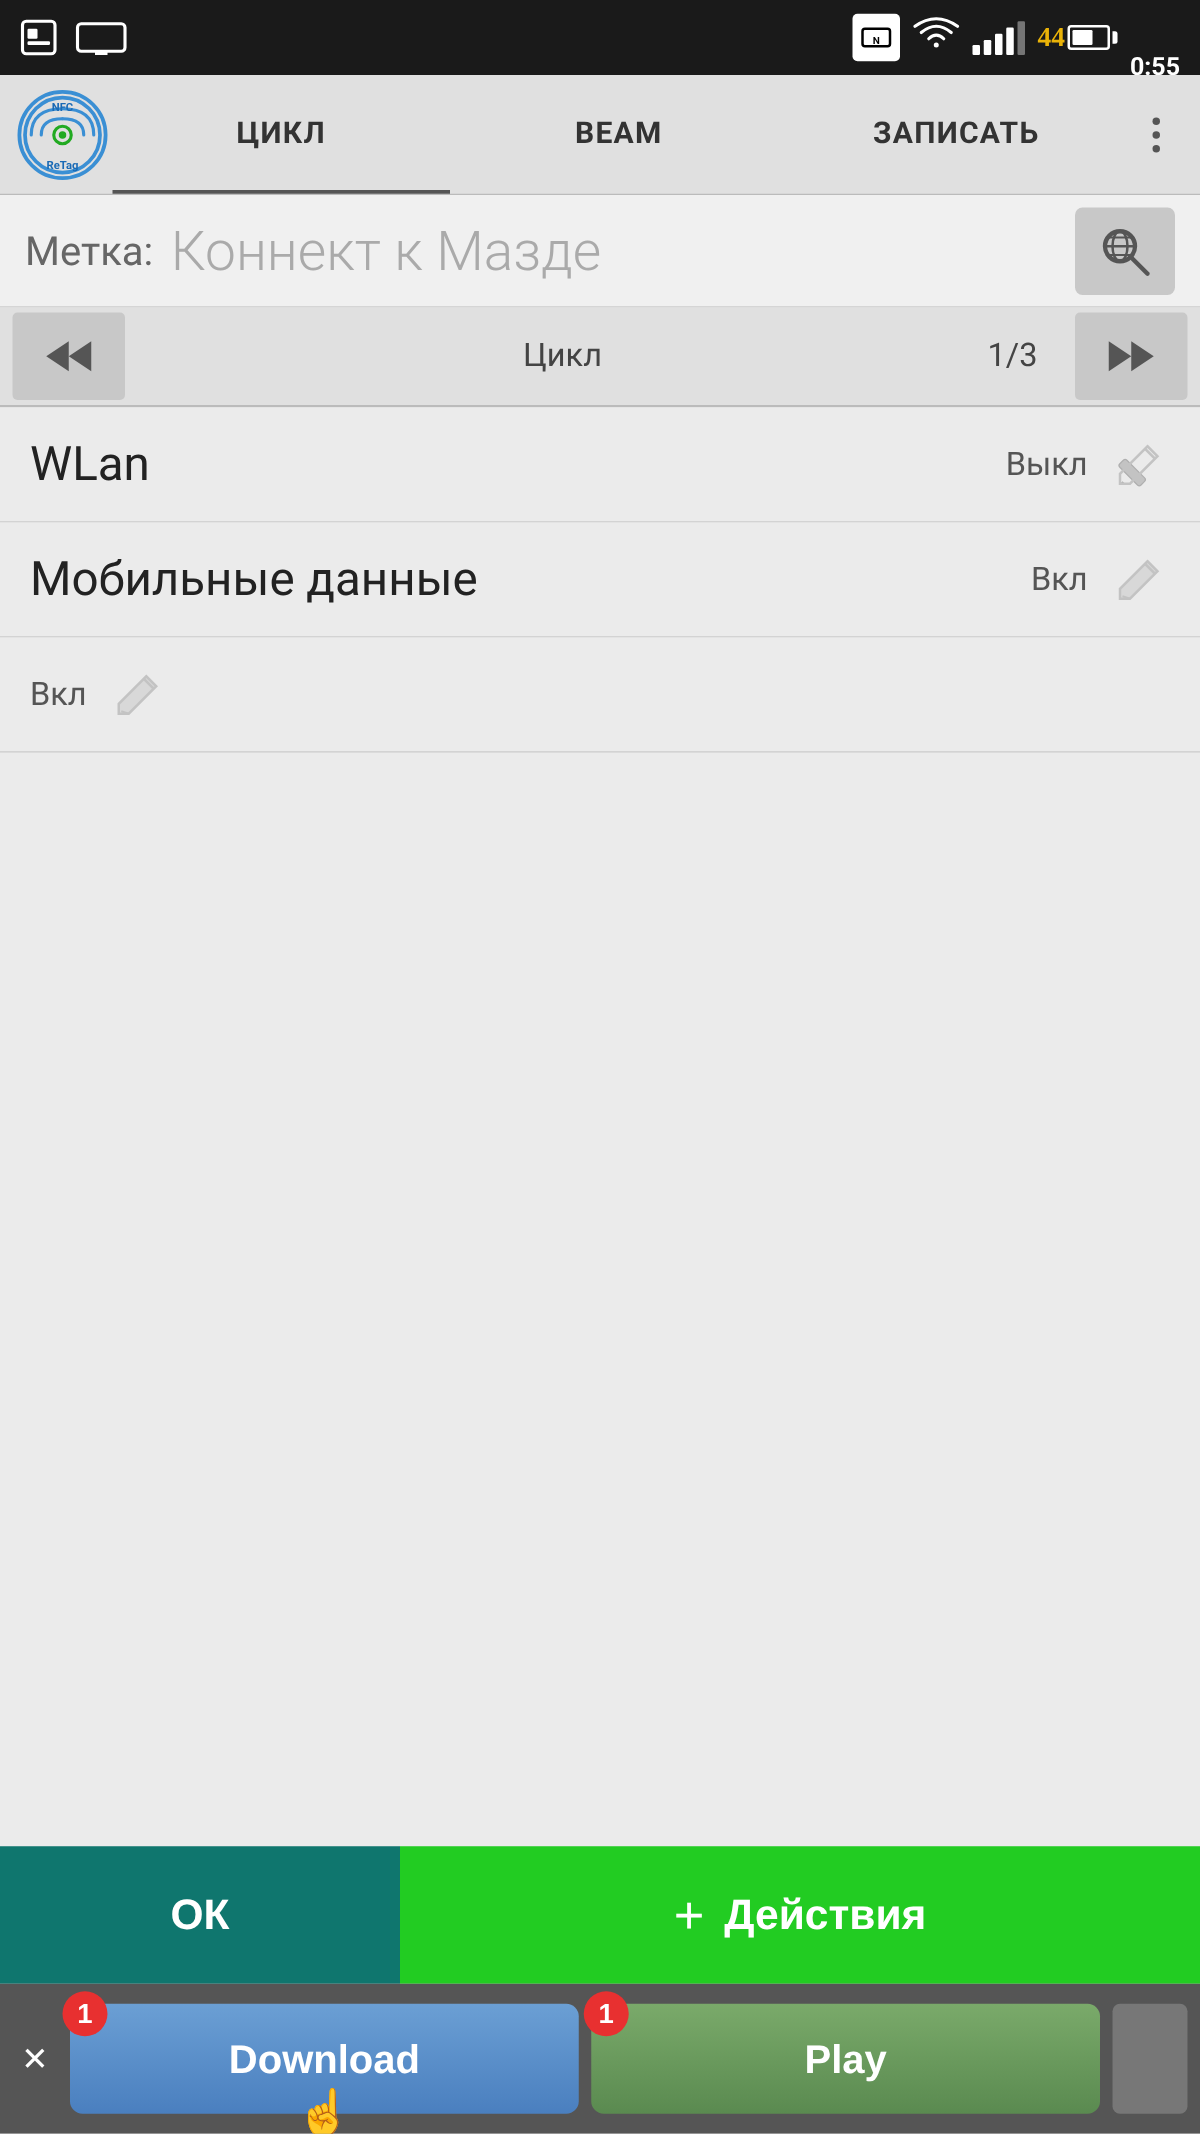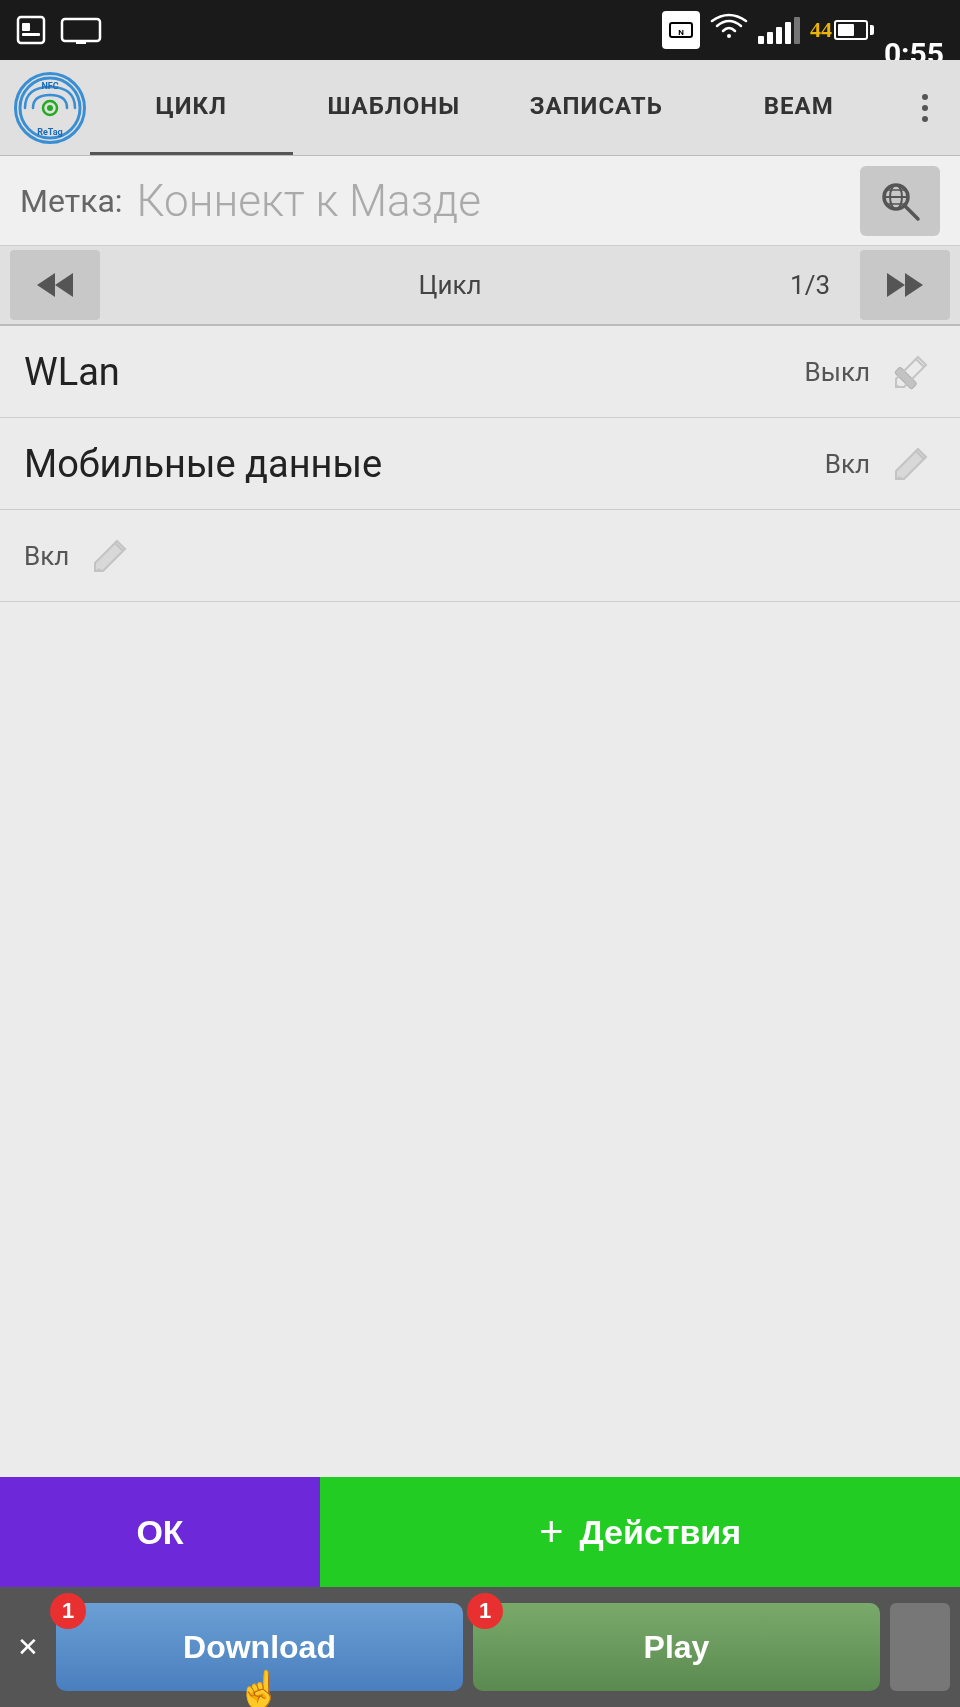--- a/index.html
+++ b/index.html
@@ -285,21 +285,21 @@
     #bottom-buttons {
       width: 100%;
       height: 110px;
       display: flex;
       align-items: center;
       background: #e8e8e8;
     }
     .btn-ok {
       flex: 1;
       height: 100%;
-      background: #6d28d9;
+      background: #0f766e;
       border: none;
       font-size: 34px;
       font-weight: bold;
       color: white;
       cursor: pointer;
       display: flex;
       align-items: center;
       justify-content: center;
     }
     .btn-actions {
@@ -454,21 +454,21 @@
     </div>
 
     <div class="battery-icon">
       <span class="battery-num">44</span>
       <div class="battery-body">
         <div class="battery-fill"></div>
       </div>
       <div class="battery-tip"></div>
     </div>
 
-    <span style="font-size:30px;margin-top:46px;">0:55</span>
+    <span style="font-size:20px;margin-top:46px;">0:55</span>
   </div>
 </div>
 
 <div id="main-content">
 
   <div id="nav-bar">
     <div class="app-logo">
       <div class="logo-circle">
         <svg width="66" height="66" viewBox="0 0 66 66">
 
@@ -482,27 +482,24 @@
           <text x="33" y="60" text-anchor="middle" font-size="9" font-weight="bold" fill="#1a6ab5">ReTag</text>
           <text x="33" y="14" text-anchor="middle" font-size="9" font-weight="bold" fill="#1a6ab5">NFC</text>
         </svg>
       </div>
     </div>
     <div class="nav-tabs">
       <div class="nav-tab active">
         <span>ЦИКЛ</span>
       </div>
       <div class="nav-tab">
-        <span>ШАБЛОНЫ</span>
+        <span>BEAM</span>
       </div>
       <div class="nav-tab">
         <span>ЗАПИСАТЬ</span>
-      </div>
-      <div class="nav-tab">
-        <span>BEAM</span>
       </div>
     </div>
     <div class="nav-more">
       <div class="dot"></div>
       <div class="dot"></div>
       <div class="dot"></div>
     </div>
   </div>
 
   <div id="label-area">

